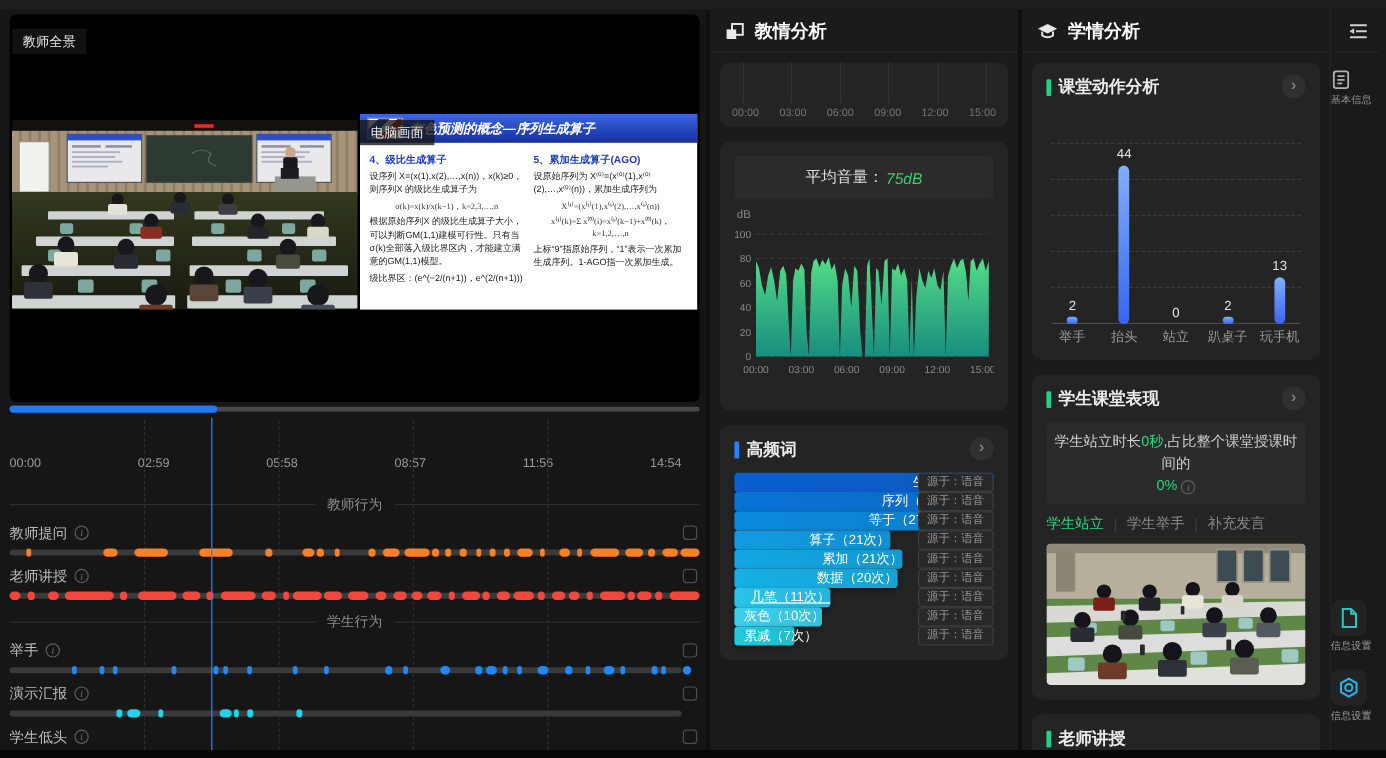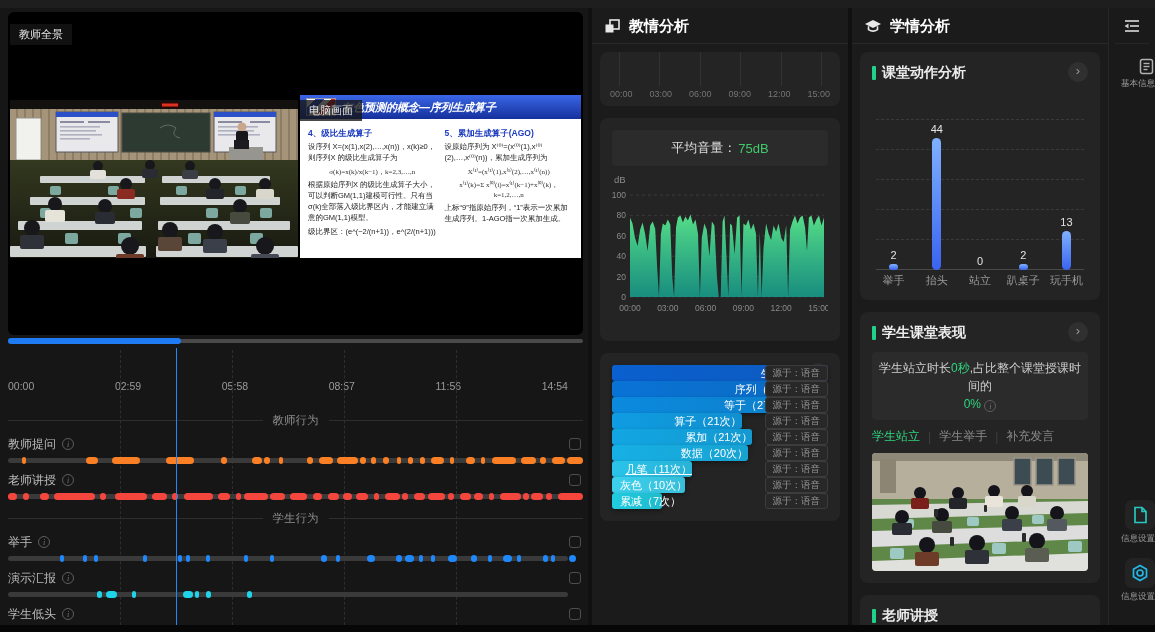--- a/index.html
+++ b/index.html
@@ -56,21 +56,21 @@
     background:#303030; color:#9a9a9a; font-size:13px; line-height:18px; text-align:center; }
 
   
   #card-topchart { height:54px; padding:0 10px; }
   #topchart-grid { position:relative; height:34px; border-bottom:0; }
   #topchart-grid .tline { position:absolute; top:0; bottom:0; width:0; border-left:1px solid #323232; }
   #topchart-x { display:flex; justify-content:space-between; color:#757575; font-size:9px; margin-top:3px; }
 
   #avg-box { background:#2b2b2b; border-radius:4px; height:36px; display:flex; align-items:center; justify-content:center;
     color:#dcdcdc; font-size:13px; margin-bottom:8px; }
-  #avg-value { color:#41c96b; margin-left:2px; }
+  #avg-value { color:#41c96b; margin-left:2px;font-style:italic; }
   #vol-db { color:#8a8a8a; font-size:9.5px; margin:0 0 0 2px; }
 
   .kw-row { position:relative; height:16px;text-align:right; }
   .kw-bar { position:absolute; left:0; top:0; height:16px; border-radius:3px; color:#fff; font-size:11px;
     line-height:16px; padding-left:8px; white-space:nowrap; box-shadow:0 2px 4px rgba(0,0,0,.35); }
   .kw-chip { position:absolute; right:0; top:0; height:16px; padding:0 7px; background:#282828; border:1px solid #3c3c3c;
     border-radius:3px; color:#989898; font-size:9.5px; line-height:14px; }
 
   
   #action-chart { position:relative; height:196px; }
@@ -86,21 +86,21 @@
   .green { color:#2fd57f; }
   #perf-tabs { display:flex; align-items:center; gap:8px; font-size:12px; color:#8a8a8a; margin-bottom:8px; }
   .tab-sep { color:#3f3f3f; }
   .tab.active { color:#2fd57f; }
   #perf-photo { width:100%; height:118px; border-radius:4px; overflow:hidden; }
 
   #card-focus { height:72px; overflow:hidden; margin-bottom:0; }
 
   
   #sidebar { position:absolute; left:1108px; top:8px; width:47px; height:617px; background:#1a1a1a; border-left:1px solid #262626; }
-  .sb-item { display:flex; flex-direction:column; align-items:flex-end; gap:3px; color:#9a9a9a; font-size:8.5px; }
+  .sb-item { display:flex; flex-direction:column; align-items:flex-start; gap:3px; color:#9a9a9a; font-size:8.5px; }
   .sb-ic-box { width:30px; height:30px; border-radius:7px; background:#232323; display:flex; align-items:center; justify-content:center; }
   #sb-top { display:flex; justify-content:center; padding:10px 0 9px; }
   #sb-div { height:1px; background:#262626; margin:0 6px; }
 </style>
 </head>
 <body>
 
 <div id="top-strip"></div>
 
 <div id="panel-video">
@@ -487,20 +487,24 @@
           <text x="55.7922077922078" y="126" text-anchor="middle" fill="#8a8a8a" font-size="8.5">03:00</text>
           <text x="93.5844155844156" y="126" text-anchor="middle" fill="#8a8a8a" font-size="8.5">06:00</text>
           <text x="131.37662337662337" y="126" text-anchor="middle" fill="#8a8a8a" font-size="8.5">09:00</text>
           <text x="169.1688311688312" y="126" text-anchor="middle" fill="#8a8a8a" font-size="8.5">12:00</text>
           <text x="206.96103896103895" y="126" text-anchor="middle" fill="#8a8a8a" font-size="8.5">15:00</text>
         </g>
     </svg>
   </div>
 
   <div class="card">
+    <div class="card-h">
+      <span class="accent" style="background:#2d7ff7"></span>
+      <span>高频词</span>
+    </div>
     <div class="chev">›</div>
     <div id="kw-list">
         <div class="kw-row">
           <div class="kw-bar" style="width: 100%; background: linear-gradient(90deg, rgb(10, 96, 207), rgba(10, 96, 207, 0.9));">生成（35次）</div>
           <div class="kw-chip">源于：语音</div>
         </div>
         <div class="kw-row">
           <div class="kw-bar" style="width: 88%; background: linear-gradient(90deg, rgb(9, 115, 214), rgba(9, 115, 214, 0.9));">序列（29次）</div>
           <div class="kw-chip">源于：语音</div>
         </div>

